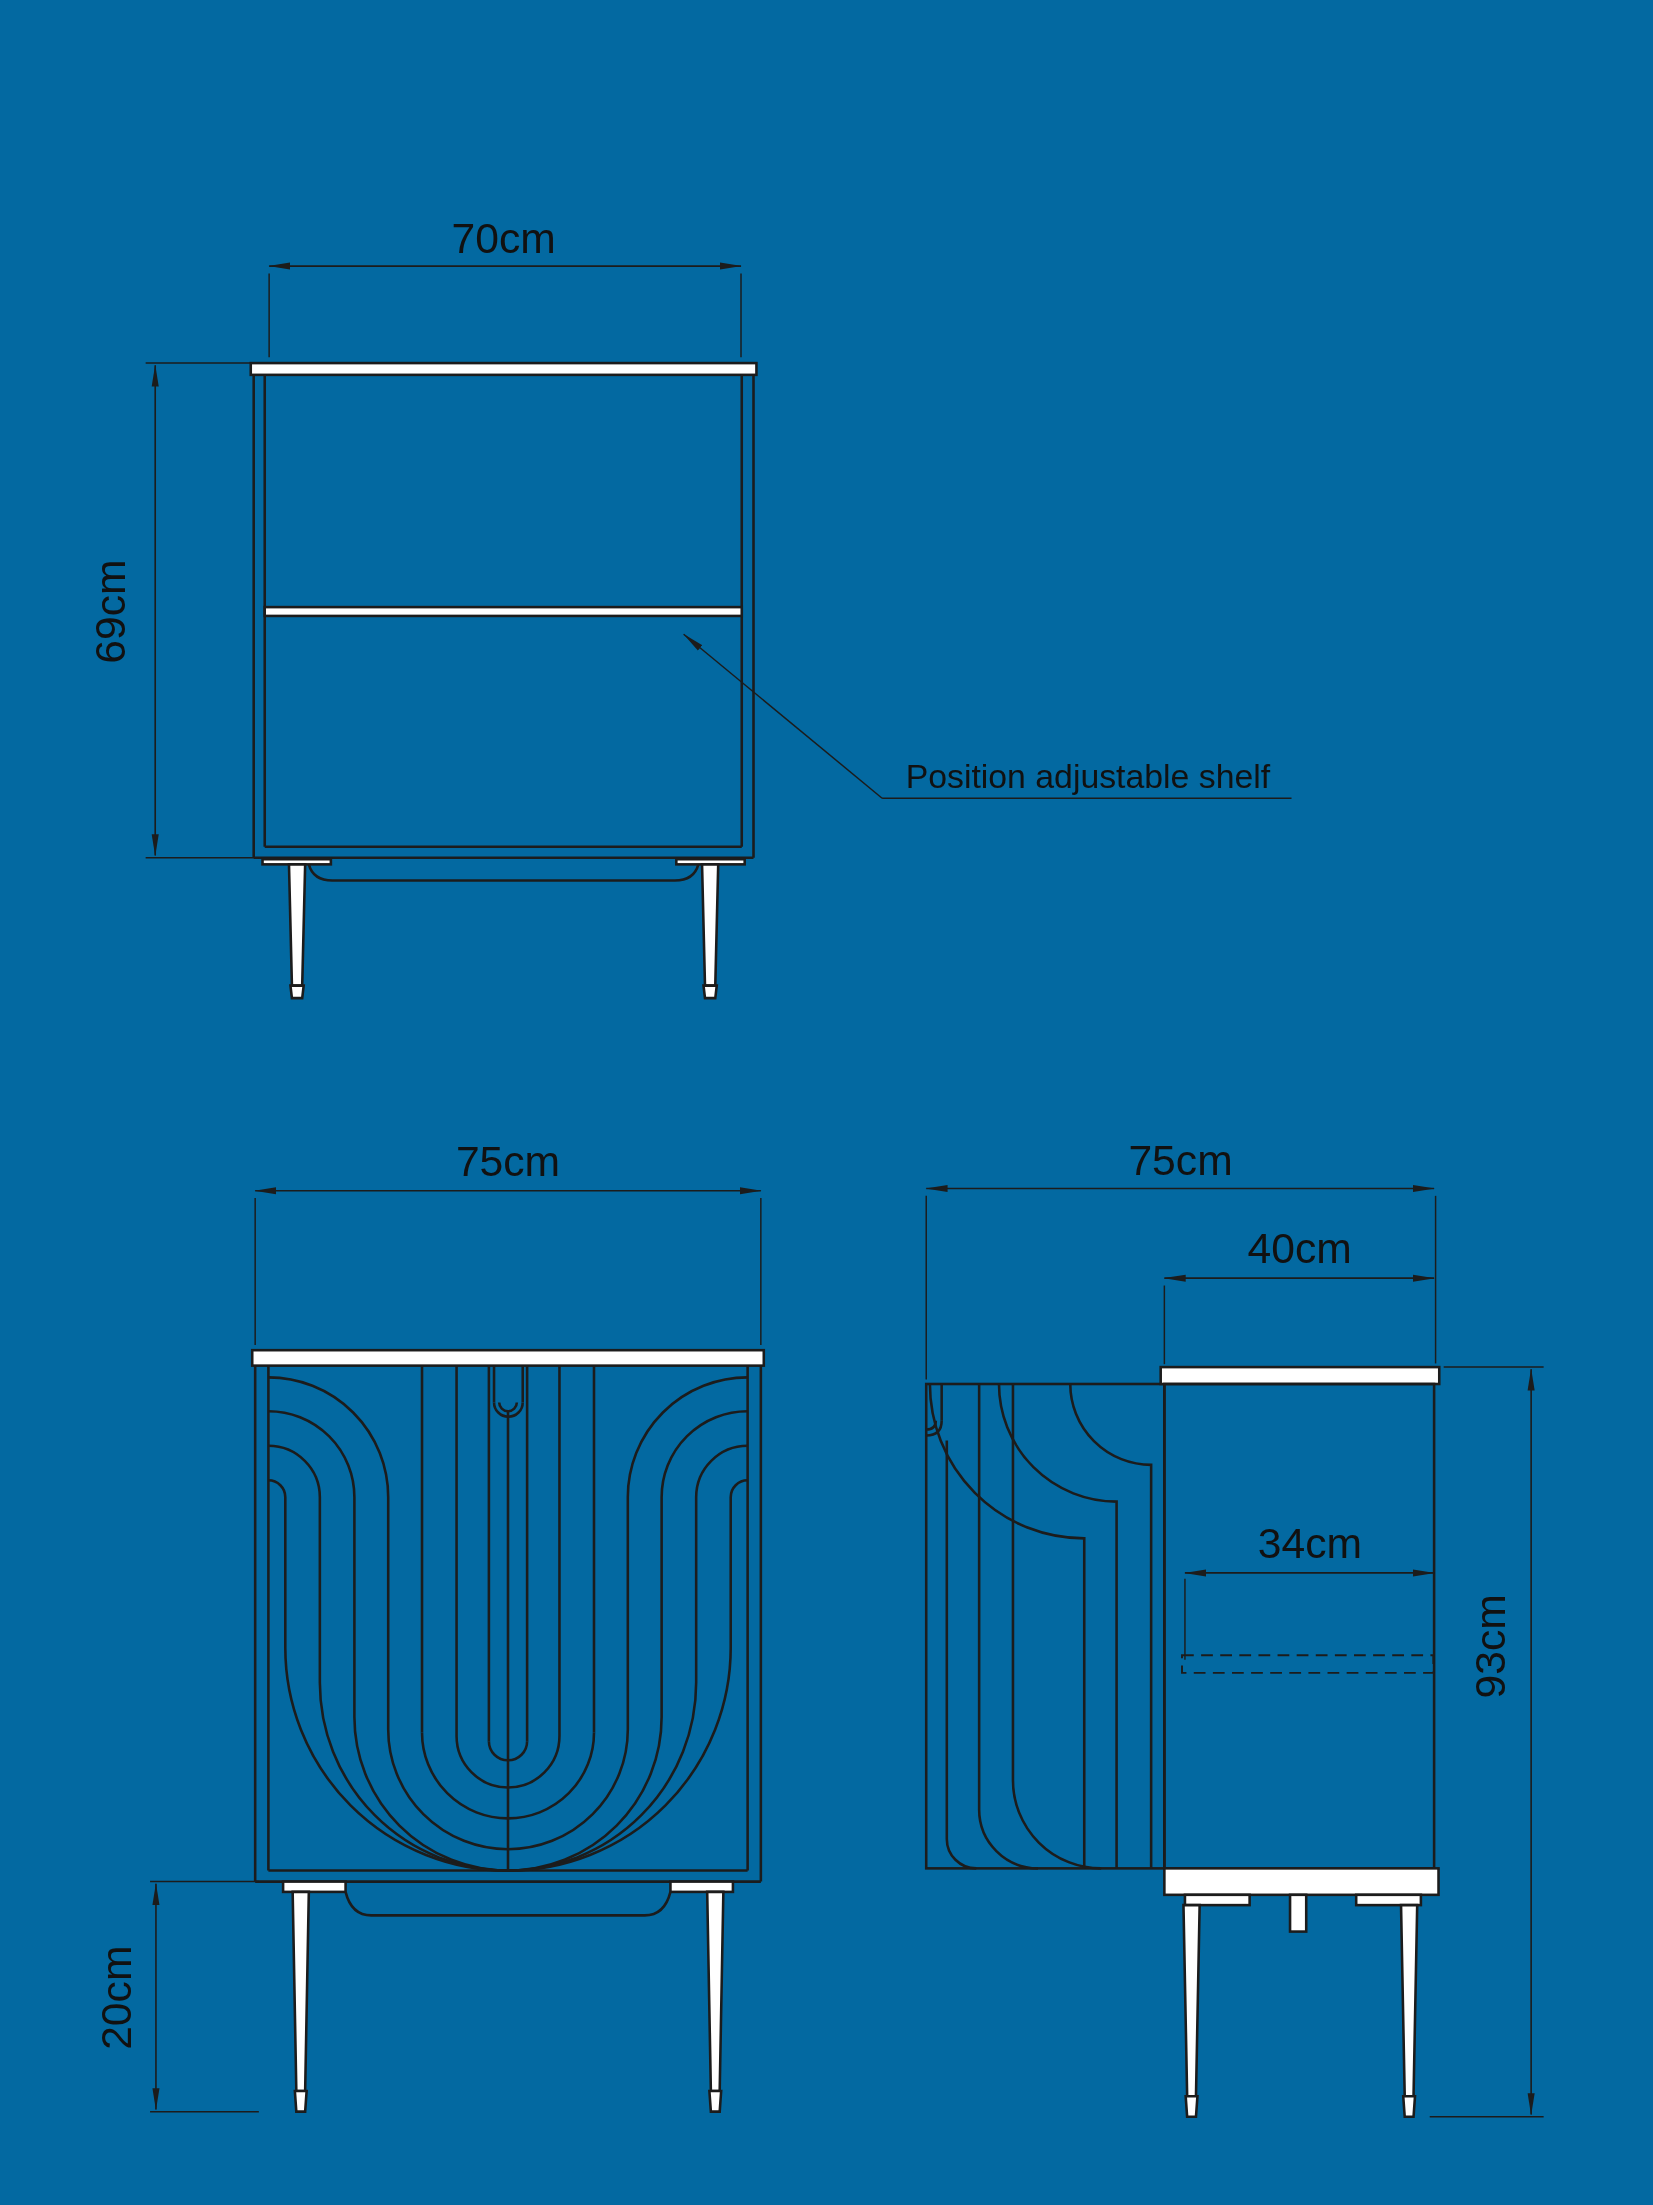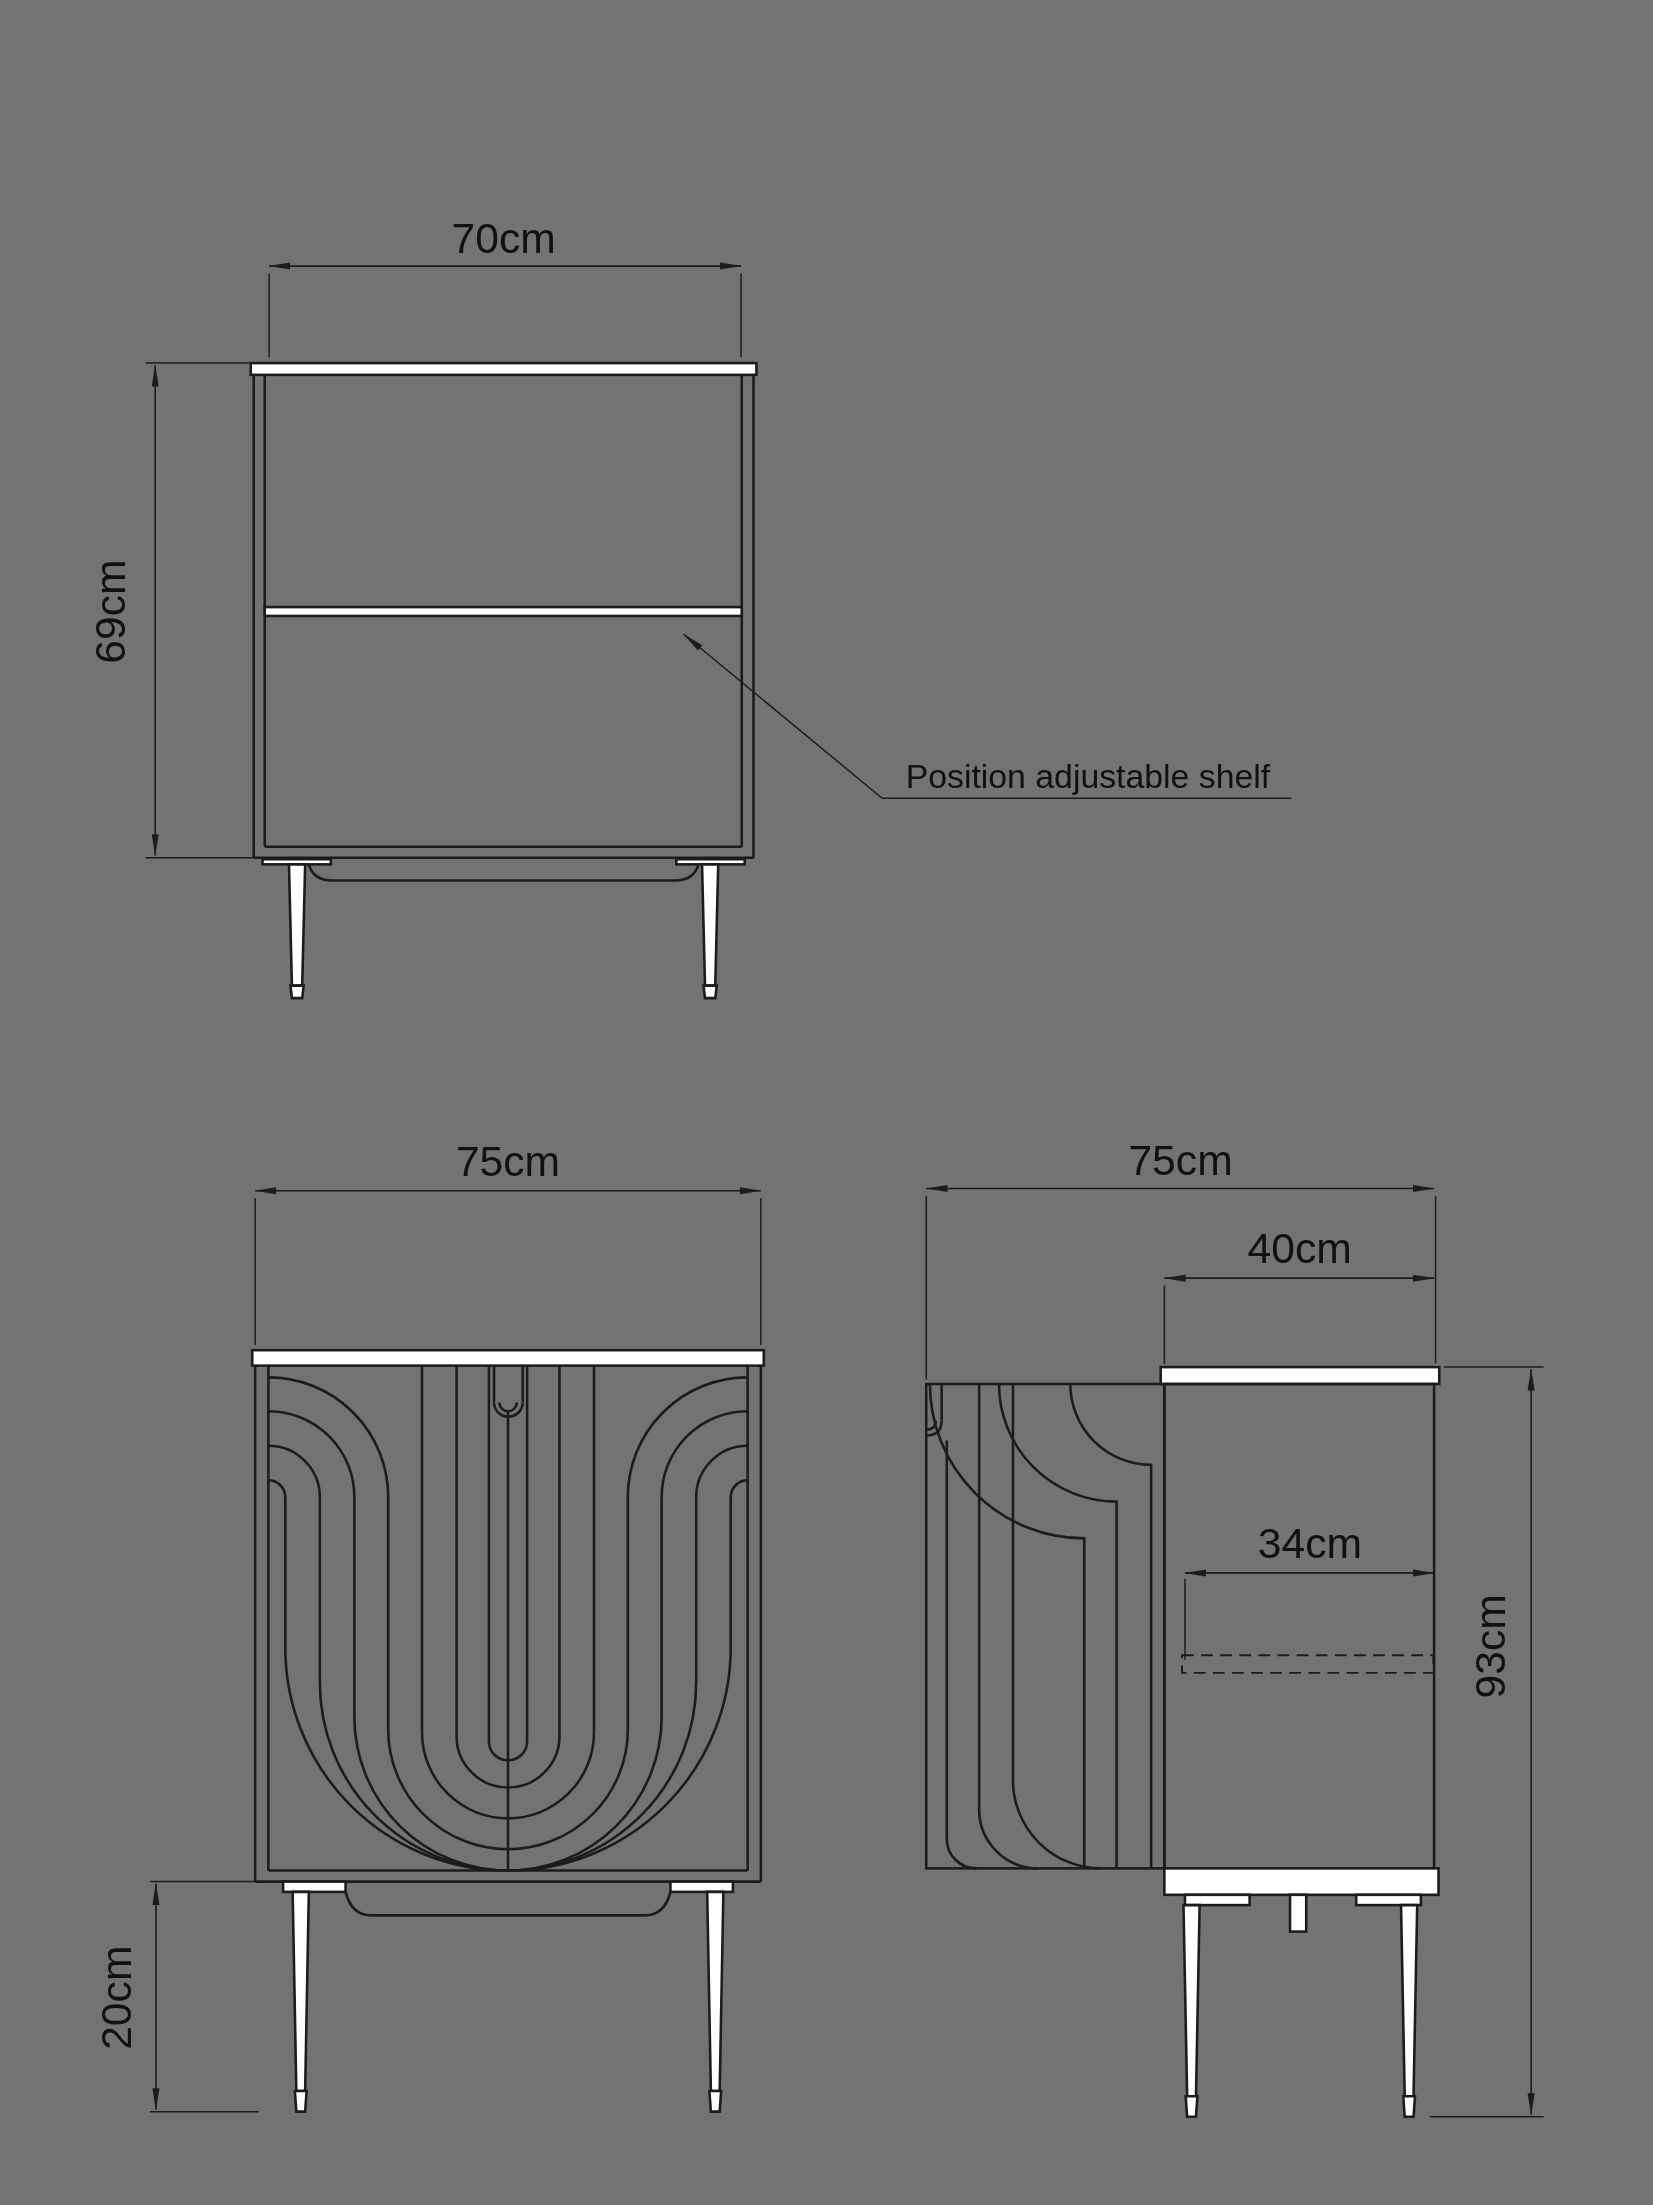--- a/index.html
+++ b/index.html
@@ -1,16 +1,16 @@
 <!DOCTYPE html>
 <html style="font-size:11.8px"><head>
 <meta charset="utf-8">
 <style>
   html,body{margin:0;padding:0;background:#fff;}
-  .stage{position:relative;width:1654px;height:2205px;background:#737373;font-family:"Liberation Sans",sans-serif;}
+  .stage{position:relative;width:1654px;height:2205px;background:#0369a1;font-family:"Liberation Sans",sans-serif;}
   svg{position:absolute;left:0;top:0;}
   .ol{fill:none;stroke:#1c1c1c;stroke-width:3.5;}          
   .olf{fill:#fff;stroke:#1c1c1c;stroke-width:3.5;}         
   .pat{fill:none;stroke:#1c1c1c;stroke-width:3.5;}         
   .dim{fill:none;stroke:#1c1c1c;stroke-width:2.2;}         
   .ext{fill:none;stroke:#1c1c1c;stroke-width:2;}           
   .dsh{fill:none;stroke:#1c1c1c;stroke-width:2.6;stroke-dasharray:16 10;}
   .lbl{fill:#111;font-size:58px;font-family:"Liberation Sans",sans-serif;}
   .note{fill:#111;font-size:46px;font-family:"Liberation Sans",sans-serif;}
 </style>

